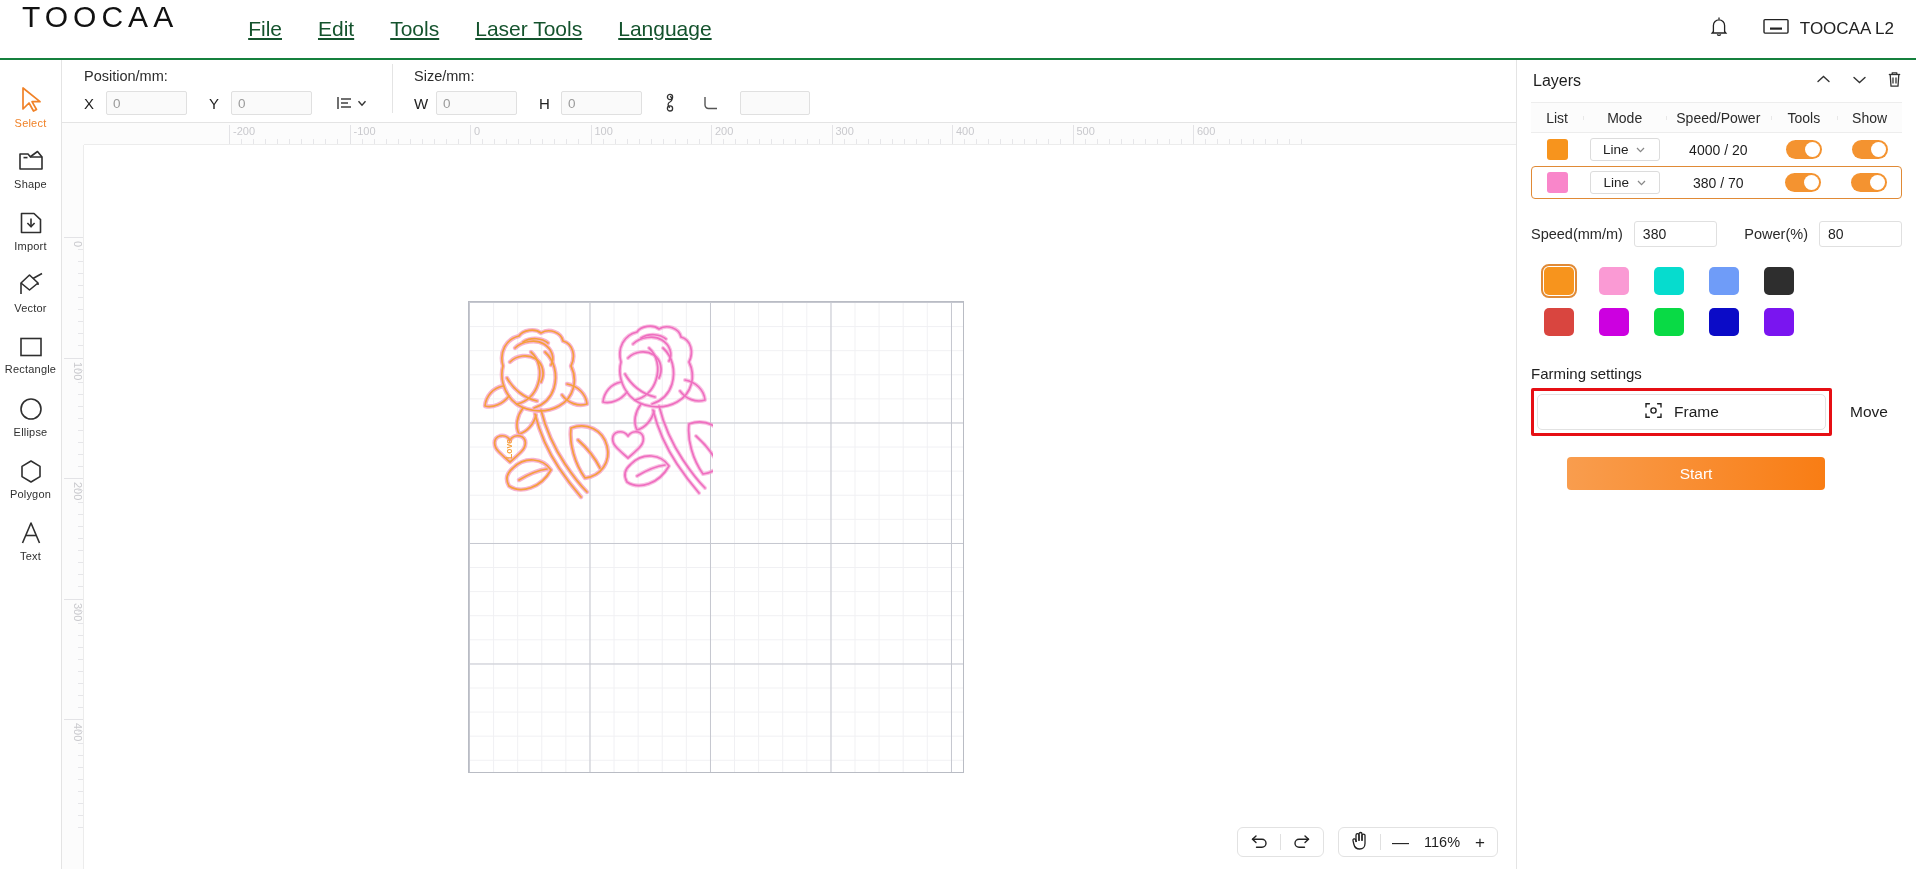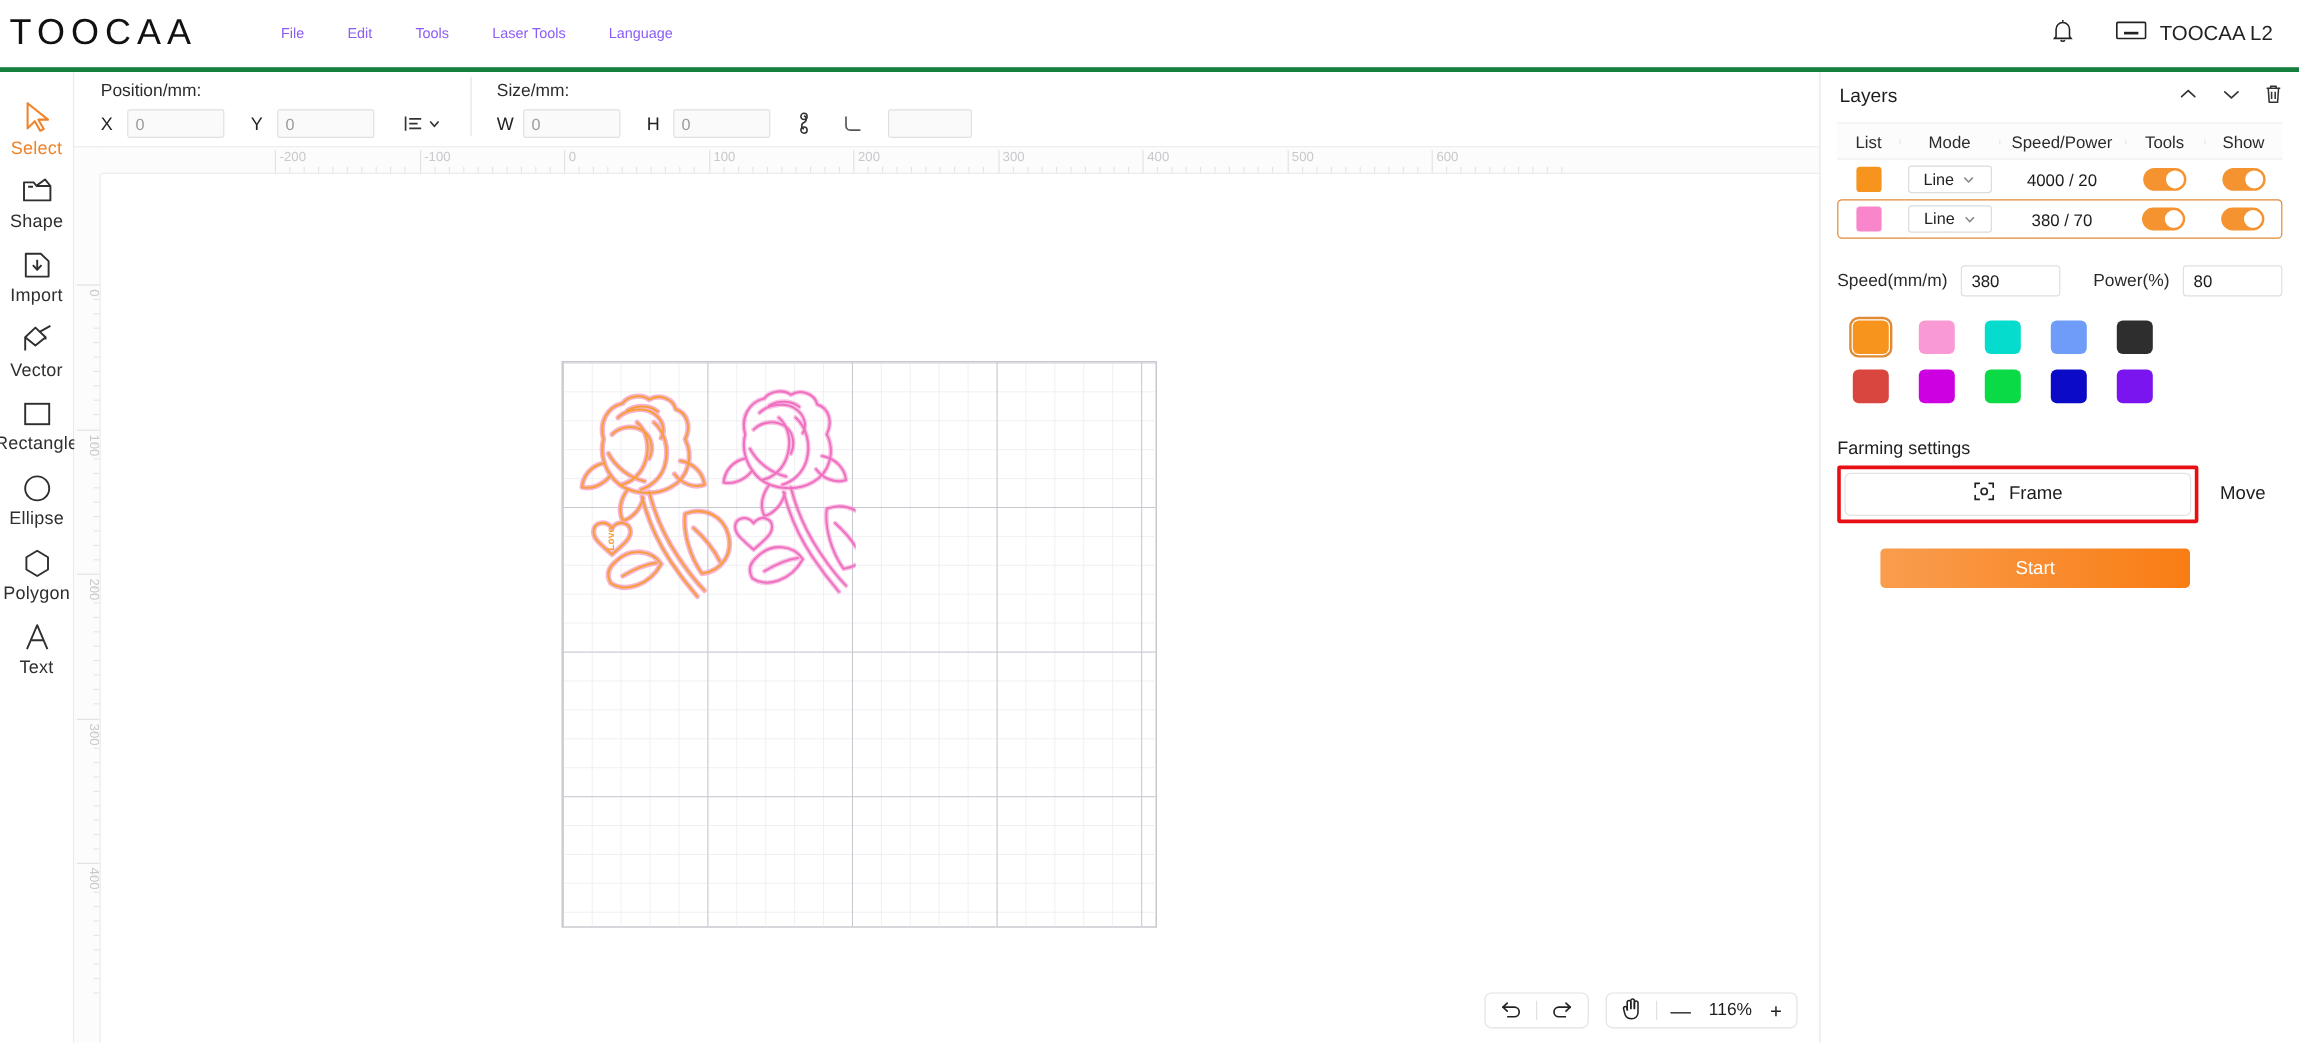--- a/index.html
+++ b/index.html
@@ -8,50 +8,50 @@
     font-family: "Liberation Sans", sans-serif;
     background: #ffffff;
     color: #1a1a1a;
     overflow: hidden;
   }
   .app { position: relative; width: 1916px; height: 869px; display: flex; flex-direction: column; }
 
   
   .menubar {
     height: 60px; flex: 0 0 60px;
-    display: flex; align-items: center;
-    border-bottom: 4px solid #15803d;
+    display: flex; 
+    border-bottom: 2px solid #15803d;
     background: #fff;
-    padding-left: 8px;
+    padding-left: 22px;
   }
   .brand { font-size: 30px; letter-spacing: 5px; font-weight: 400; color: #111; white-space: nowrap; }
   .menu-items { display: flex; align-items: center; margin-left: 52px; gap: 0; }
   .menu-item {
-    font-size: 12px; color: #8b5cf6; padding: 6px 18px; cursor: default; white-space: nowrap;
+    font-size: 21px; color: #14532d; padding: 6px 18px; cursor: default; white-space: nowrap; text-decoration: underline;
   }
   .topright { margin-left: auto; display: flex; align-items: center; gap: 34px; padding-right: 22px; }
   .device-chip { display: flex; align-items: center; gap: 11px; font-size: 17px; color: #222; }
 
   
   .body-row { flex: 1; display: flex; min-height: 0; }
 
   
   .toolrail {
     width: 62px; flex: 0 0 62px;
     border-right: 1px solid #e4e4e4;
     background: #fff;
     padding-top: 16px;
     display: flex; flex-direction: column; align-items: center;
   }
   .tool {
     width: 62px; height: 62px;
     display: flex; flex-direction: column; align-items: center; justify-content: center;
     gap: 4px; cursor: default; color: #2f2f2f;
   }
-  .tool .tlabel { font-size: 15px; letter-spacing: .2px; }
+  .tool .tlabel { font-size: 11px; letter-spacing: .2px; }
   .tool.active { color: #f08228; }
   .tool.active .tlabel { color: #f08228; }
   .tool svg { display: block; }
 
   
   .center { flex: 1; display: flex; flex-direction: column; min-width: 0; position: relative; }
 
   
   .proptoolbar {
     height: 63px; flex: 0 0 63px;

